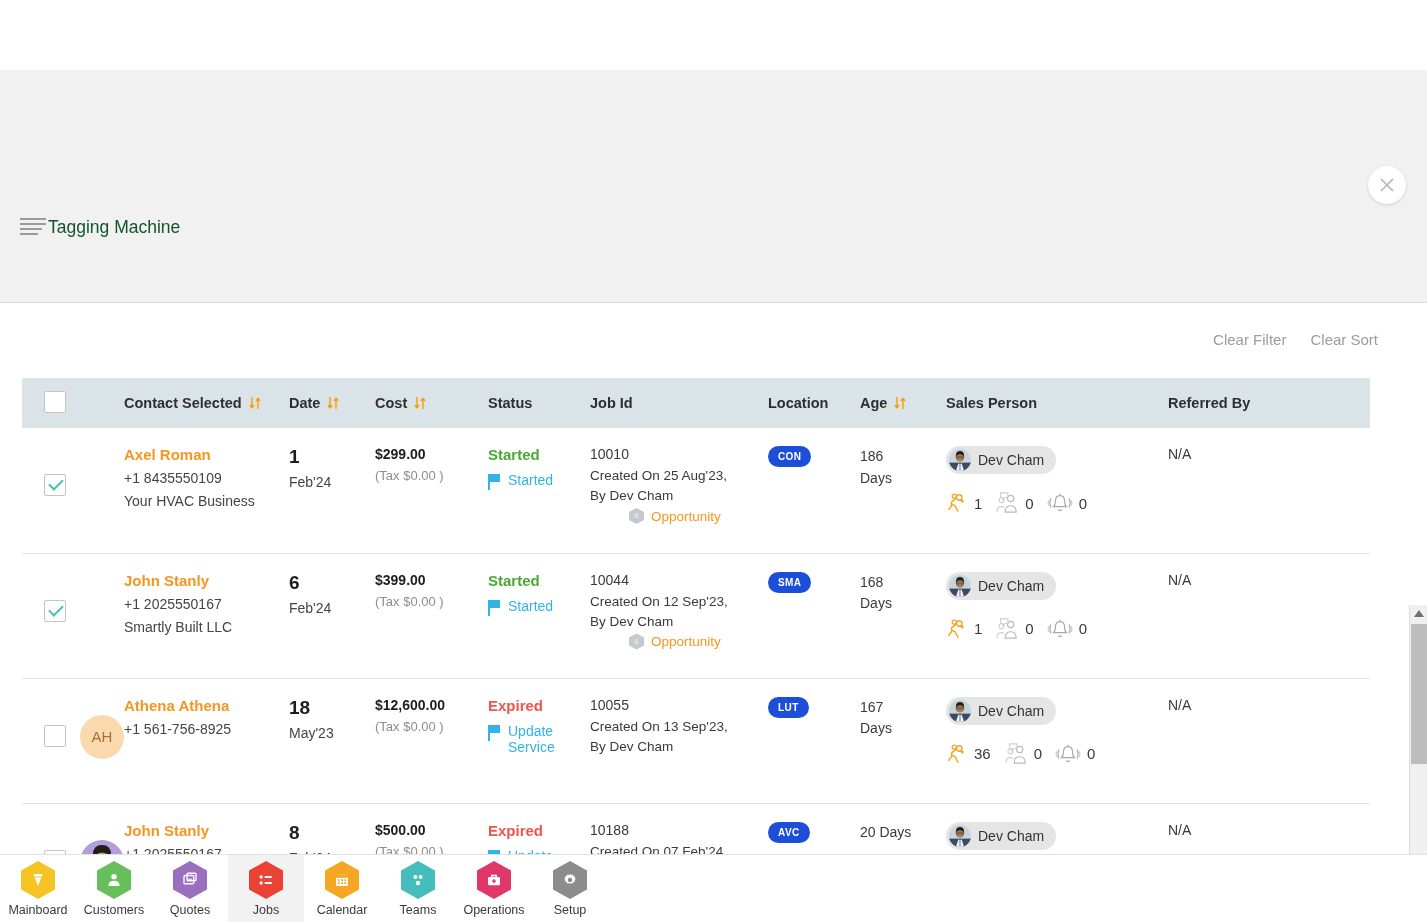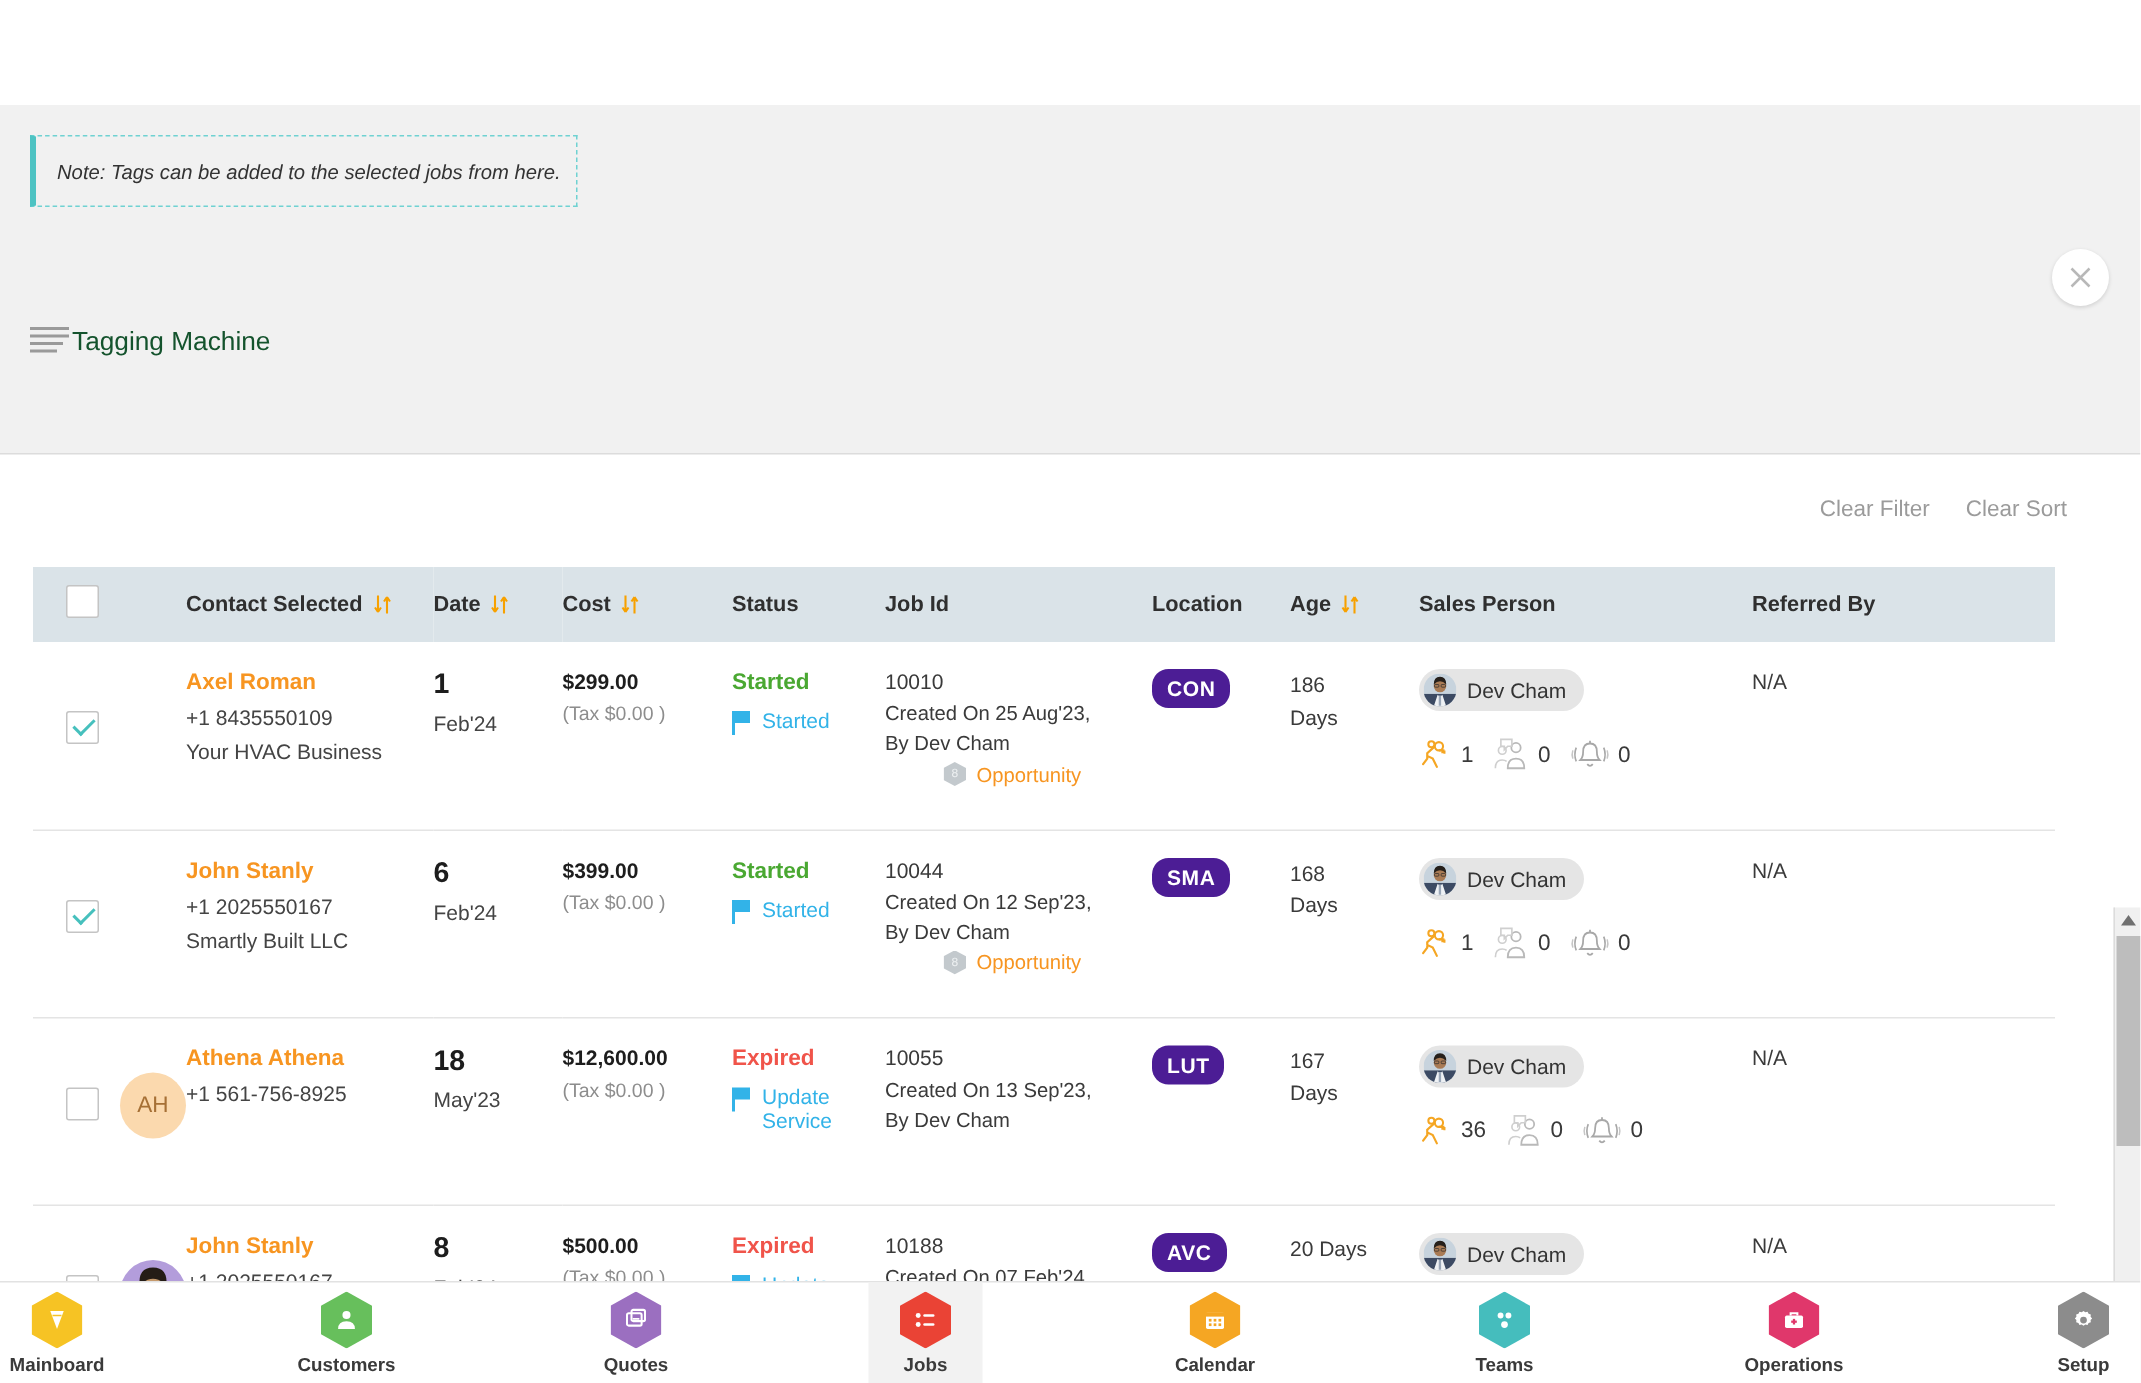--- a/index.html
+++ b/index.html
@@ -185,22 +185,22 @@
     width: 15px; height: 16px; background: #c3c9cd; flex: none;
     clip-path: polygon(50% 0%, 100% 25%, 100% 75%, 50% 100%, 0% 75%, 0% 25%);
     position: relative;
   }
   .hexico::after {
     content: "8"; position: absolute; left: 0; top: 0; width: 15px; height: 16px;
     font-size: 8px; color: #eef1f2; text-align: center; line-height: 16px;
   }
   .opp span { color: #f79521; font-size: 13.5px; }
   .locpill {
-    display: inline-block; background: #4c1d95; color: #ffffff;
-    font-size: 14px; font-weight: bold; border-radius: 11px;
+    display: inline-block; background: #1d4ed8; color: #ffffff;
+    font-size: 10px; font-weight: bold; border-radius: 11px;
     padding: 5px 10px; letter-spacing: .4px;
   }
   .agev { font-size: 14px; color: #3a3a3a; line-height: 1.55; max-width: 56px; }
   .sp-pill {
     display: inline-flex; align-items: center; gap: 7px;
     background: #e5e5e5; border-radius: 14px; padding: 3px 12px 3px 3px;
   }
   .sp-av { width: 22px; height: 22px; border-radius: 50%; overflow: hidden; flex: none; }
   .sp-name { font-size: 14px; color: #333; }
   .sp-icons { display: flex; align-items: center; gap: 13px; margin-top: 18px; }
@@ -219,21 +219,21 @@
     background: #bdbdbd; cursor: pointer;
   }
 
   
   .bottomnav {
     position: absolute; left: 0; top: 854px; width: 1427px; height: 68px;
     background: #ffffff; border-top: 1px solid #e2e2e2;
   }
   .navitems {
     position: absolute; left: 0; top: 0; width: 1427px; height: 68px;
-    display: flex; align-items: center; justify-content: space-between; gap: 0px; font-weight: bold;
+    display: flex; align-items: center; justify-content: flex-start; gap: 0px;
   }
   .navitem {
     width: 76px; height: 68px; display: flex; flex-direction: column;
     align-items: center; justify-content: center; gap: 4px; cursor: pointer;
   }
   .navitem.active { background: #f2f2f2; }
   .hex {
     width: 34px; height: 38px; position: relative;
     clip-path: polygon(50% 0%, 100% 25%, 100% 75%, 50% 100%, 0% 75%, 0% 25%);
     display: flex; align-items: center; justify-content: center;
@@ -242,23 +242,20 @@
   svg { display: block; }
 </style>
 </head>
 <body>
 
 <div class="app">
 
 
   <div class="tagpanel">
 
-    <div class="note-box">
-      <div class="note-text">Note: Tags can be added to the selected jobs from here.</div>
-    </div>
 
     <div class="tm-header">
       <div class="tm-lines">
         <i></i>
           <i></i>
           <i></i>
           <i></i>
       </div>
       <div class="tm-title">Tagging Machine</div>
     </div>

